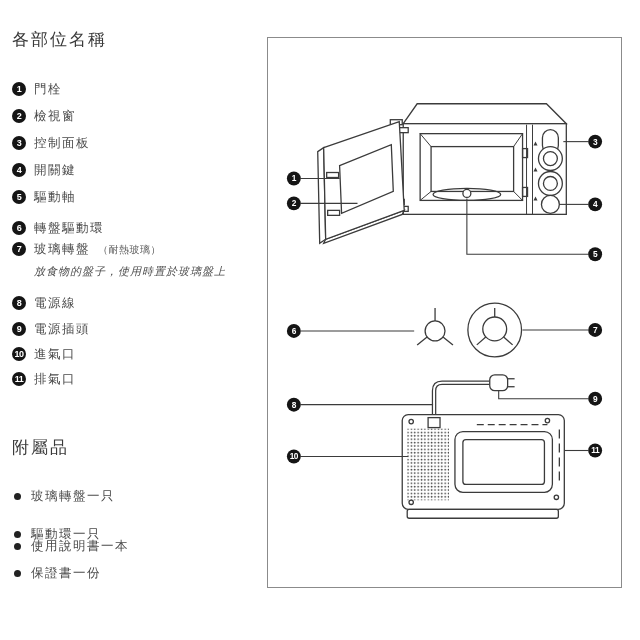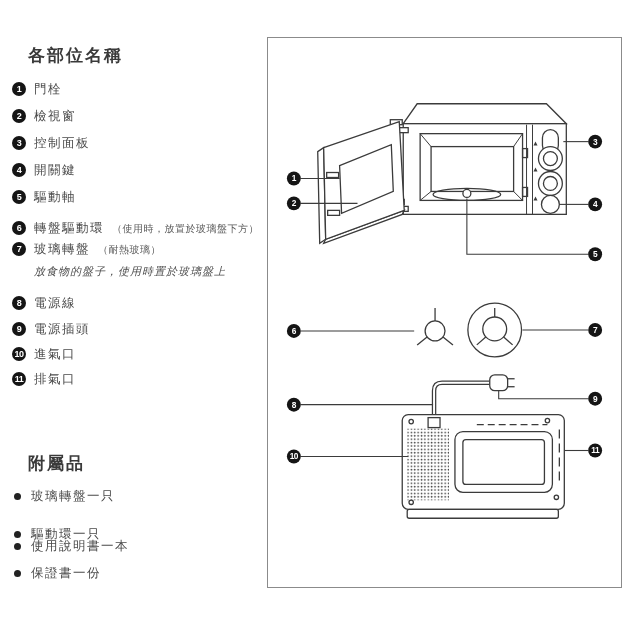--- a/index.html
+++ b/index.html
@@ -1,22 +1,22 @@
 <!DOCTYPE html>
 <html><head>
 <meta charset="utf-8">
 <style>
   html,body{margin:0;padding:0;}
   body{
     width:640px;height:640px;background:#ffffff;position:relative;overflow:hidden;
     font-family:"Liberation Sans","DejaVu Sans",sans-serif;color:#4a4a4a;
   }
   .section-title{
-    position:absolute;left:12px;font-size:17px;font-weight:bold;color:#3a3a3a;
-    letter-spacing:2px;margin:16px;
+    position:absolute;left:12px;font-size:17px;font-weight:normal;color:#3a3a3a;
+    letter-spacing:2px;margin:0;
   }
   .part-item{
     position:absolute;left:12px;display:flex;align-items:center;gap:8px;height:18px;white-space:nowrap;
   }
   .badge{
     width:14px;height:14px;border-radius:50%;background:#151515;color:#fff;
     font-size:9px;font-weight:bold;display:flex;align-items:center;justify-content:center;
     letter-spacing:-0.5px;flex:0 0 14px;
   }
   .part-label{font-size:12.5px;color:#4a4a4a;letter-spacing:1.5px;}
@@ -59,21 +59,20 @@
   <span class="badge">4</span>
   <span class="part-label">開關鍵</span>
 </div>
 <div class="part-item" style="top:188px">
   <span class="badge">5</span>
   <span class="part-label">驅動軸</span>
 </div>
 <div class="part-item" style="top:219px">
   <span class="badge">6</span>
   <span class="part-label">轉盤驅動環</span>
-  <span class="part-note">（使用時，放置於玻璃盤下方）</span>
 </div>
 <div class="part-item" style="top:240px">
   <span class="badge">7</span>
   <span class="part-label">玻璃轉盤</span>
   <span class="part-note">（耐熱玻璃）</span>
 </div>
 <div class="part-desc" style="top:264px">放食物的盤子，使用時置於玻璃盤上</div>
 <div class="part-item" style="top:294px">
   <span class="badge">8</span>
   <span class="part-label">電源線</span>

